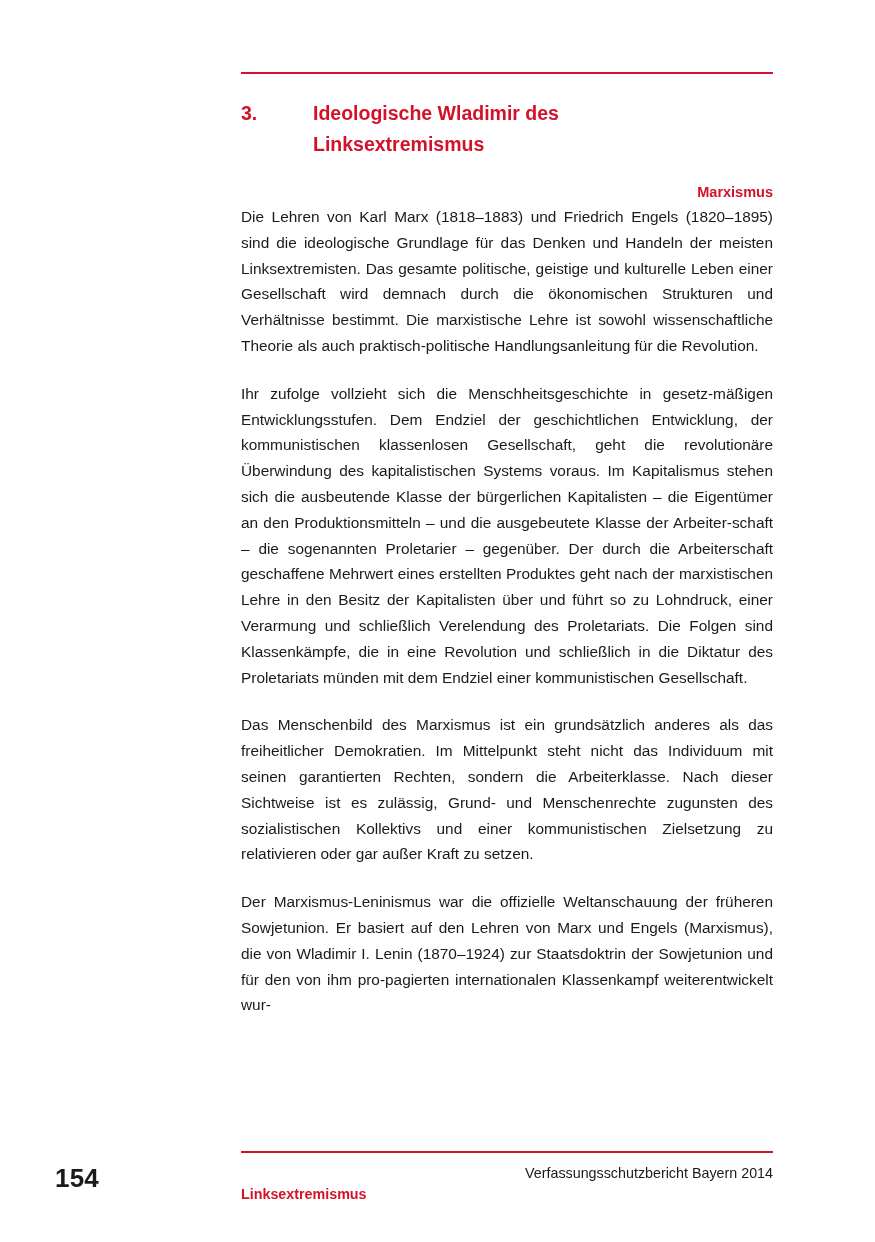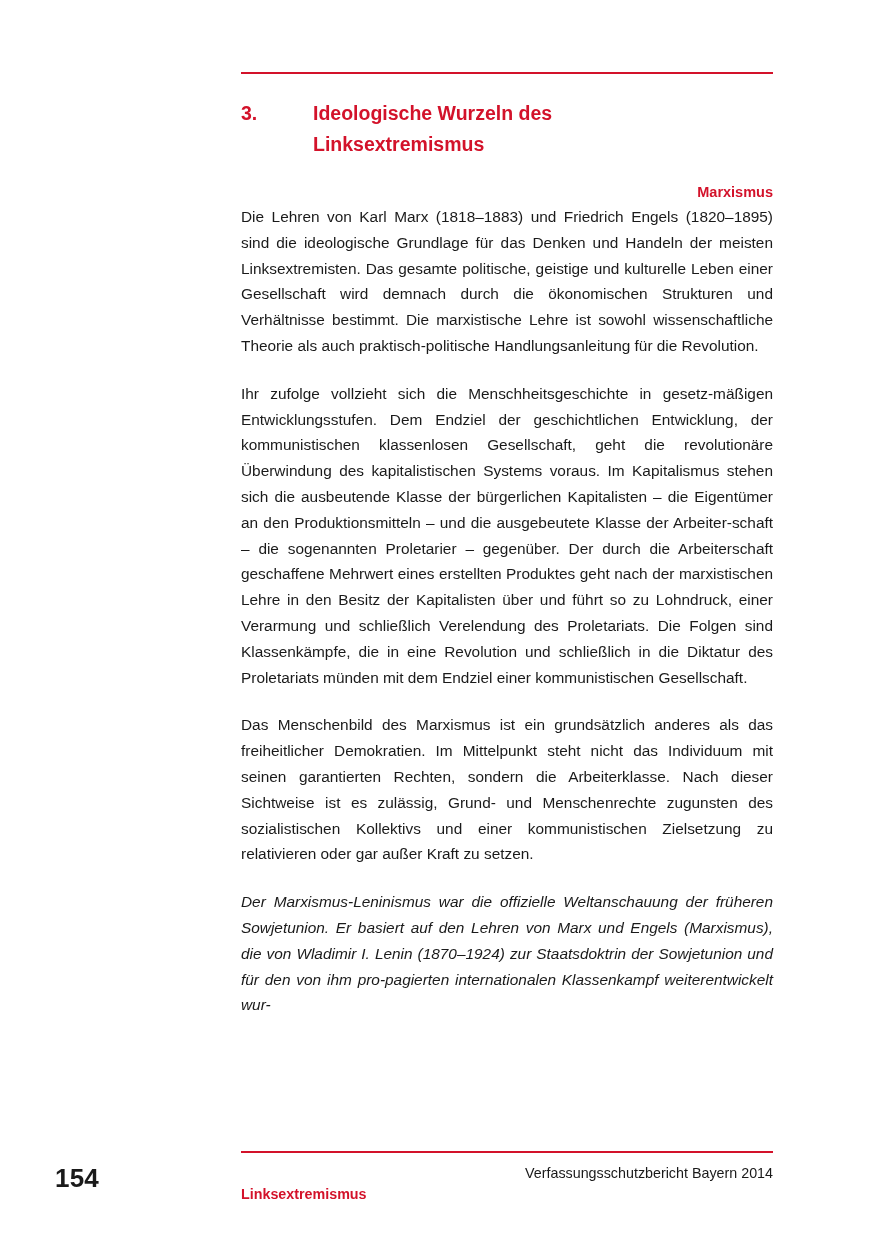--- a/index.html
+++ b/index.html
@@ -61,21 +61,20 @@
     font-size: 15.4px;
     line-height: 25.8px;
     text-align: justify;
     margin: 0 0 22px 0;
     color: #1a1a1a;
     -webkit-hyphens: manual;
     hyphens: manual;
   }
   p.body.last {
     margin-bottom: 0;
-    font-style: italic;
   }
   p.tight {
     margin-top: 0;
   }
   .footer-rule {
     position: absolute;
     left: 241px;
     top: 1151px;
     width: 532px;
     border-top: 2px solid #d3122a;
@@ -115,21 +114,21 @@
 
 <div class="page">
 
   <div class="content">
 
     <div class="rule-top"></div>
 
     <div class="chapter">
       <div class="chapter-num">3.</div>
       <div class="chapter-title">
-        <span>Ideologische Wurzeln des</span><br>
+        <span>Ideologische Wladimir des</span><br>
         <span>Linksextremismus</span>
       </div>
     </div>
 
     <div class="sub-head">Marxismus</div>
     <p class="body tight">Die Lehren von Karl Marx (1818–1883) und Friedrich Engels (1820–1895) sind die ideologische Grundlage für das Denken und Handeln der meisten Linksextremisten. Das gesamte politische, geistige und kulturelle Leben einer Gesellschaft wird demnach durch die ökonomischen Strukturen und Verhältnisse bestimmt. Die marxistische Lehre ist sowohl wissenschaftliche Theorie als auch praktisch-politische Handlungsanleitung für die Revolution.</p>
     <p class="body">Ihr zufolge vollzieht sich die Menschheitsgeschichte in gesetz-mäßigen Entwicklungsstufen. Dem Endziel der geschichtlichen Entwicklung, der kommunistischen klassenlosen Gesellschaft, geht die revolutionäre Überwindung des kapitalistischen Systems voraus. Im Kapitalismus stehen sich die ausbeutende Klasse der bürgerlichen Kapitalisten – die Eigentümer an den Produktionsmitteln – und die ausgebeutete Klasse der Arbeiter-schaft – die sogenannten Proletarier – gegenüber. Der durch die Arbeiterschaft geschaffene Mehrwert eines erstellten Produktes geht nach der marxistischen Lehre in den Besitz der Kapitalisten über und führt so zu Lohndruck, einer Verarmung und schließlich Verelendung des Proletariats. Die Folgen sind Klassenkämpfe, die in eine Revolution und schließlich in die Diktatur des Proletariats münden mit dem Endziel einer kommunistischen Gesellschaft.</p>
     <p class="body">Das Menschenbild des Marxismus ist ein grundsätzlich anderes als das freiheitlicher Demokratien. Im Mittelpunkt steht nicht das Individuum mit seinen garantierten Rechten, sondern die Arbeiterklasse. Nach dieser Sichtweise ist es zulässig, Grund- und Menschenrechte zugunsten des sozialistischen Kollektivs und einer kommunistischen Zielsetzung zu relativieren oder gar außer Kraft zu setzen.</p>
 
     <p class="body tight last">Der Marxismus-Leninismus war die offizielle Weltanschauung der früheren Sowjetunion. Er basiert auf den Lehren von Marx und Engels (Marxismus), die von Wladimir I. Lenin (1870–1924) zur Staatsdoktrin der Sowjetunion und für den von ihm pro-pagierten internationalen Klassenkampf weiterentwickelt wur-</p>

